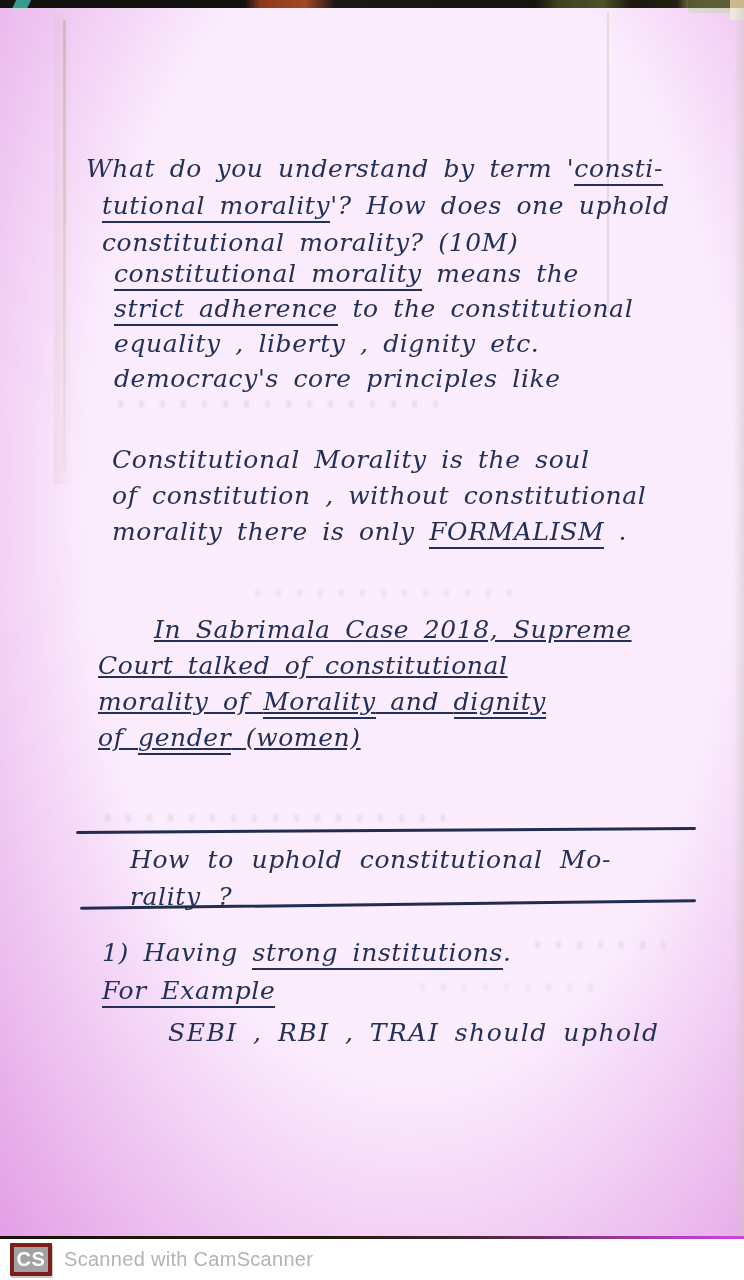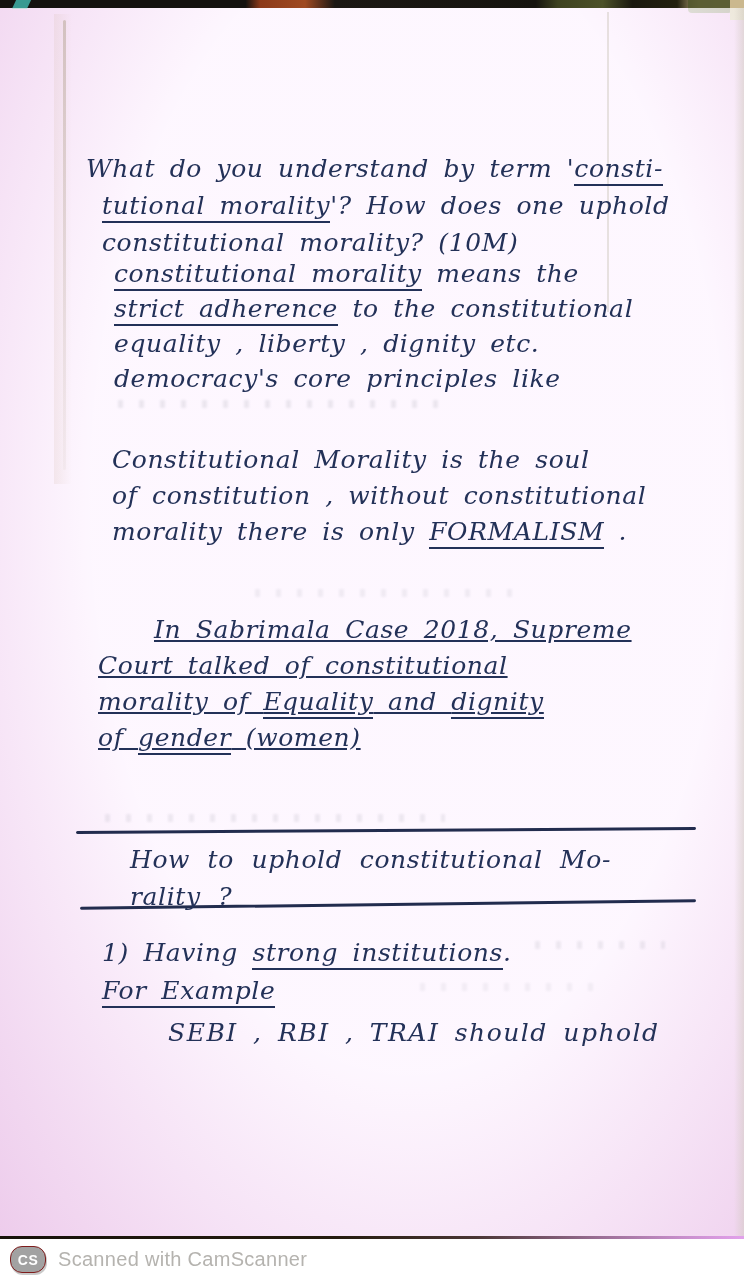--- a/index.html
+++ b/index.html
@@ -1,20 +1,20 @@
 <!DOCTYPE html>
 <html><head>
 <meta charset="utf-8">
 <style>
   html,body{margin:0;padding:0;background:#3a3a3a;}
   .canvas{
     position:relative;
     width:744px;height:1280px;
     margin:0 auto;
-    background:#f0abfc;
+    background:#d946ef;
     overflow:hidden;
     font-family:"DejaVu Serif","Liberation Serif",serif;
   }
   
   .top-edge{
     position:absolute;top:0;left:0;right:0;height:8px;
     background:linear-gradient(90deg,
       #14120f 0%, #14120f 33%,
       #8c3a1a 35%, #a04a22 41%, #1c1814 45%,
       #16140f 72%, #3e4220 75%, #4c5128 81%, #1a180f 85%,
@@ -70,23 +70,23 @@
   .rule{position:absolute;height:3px;background:#222c4e;border-radius:3px;}
   .rule-top{top:829px;left:76px;width:620px;transform:rotate(-.35deg);}
   .rule-bottom{top:903px;left:80px;width:616px;transform:rotate(-.7deg);}
   
   .bottom-edge{position:absolute;top:1236px;left:0;right:0;height:3px;
     background:linear-gradient(90deg,#17120a 0%,#241b0e 45%,rgba(45,33,18,.85) 64%,
       rgba(45,33,18,.45) 80%,rgba(45,33,18,.2) 92%,rgba(45,33,18,.07) 100%);}
   .footer{position:absolute;top:1239px;left:0;right:0;height:41px;background:#ffffff;
     display:flex;align-items:center;font-family:"Liberation Sans","DejaVu Sans",sans-serif;}
   .cs-badge{margin-left:10px;width:34px;height:25px;background:#a2a2a2;
-    border-radius:12px;border:1px solid #7f1d1d;box-shadow:1px 2px 0 #c9c9c9;
+    border-radius:1px;border:4px solid #7f1d1d;box-shadow:1px 2px 0 #c9c9c9;
     display:flex;align-items:center;justify-content:center;
-    color:#ffffff;font-weight:bold;font-size:14px;letter-spacing:.5px;}
+    color:#ffffff;font-weight:bold;font-size:20px;letter-spacing:.5px;}
   .footer-label{margin-left:12px;color:#b5b3af;font-size:20px;letter-spacing:.3px;}
 </style>
 </head>
 <body>
 
 <div class="canvas">
 
   <div class="top-edge"></div>
   <div class="teal-speck"></div>
   <div class="olive-corner"></div>
@@ -120,21 +120,21 @@
         <div class="hline"><span>democracy's core principles like</span></div>
       </div>
       <div class="block" id="blk-soul">
         <div class="hline"><span>Constitutional Morality is the soul</span></div>
         <div class="hline"><span>of constitution , without constitutional</span></div>
         <div class="hline"><span>morality there is only </span><span class="u">FORMALISM</span><span> .</span></div>
       </div>
       <div class="block" id="blk-sabrimala">
         <div class="hline"><span>In Sabrimala Case 2018, Supreme</span></div>
         <div class="hline"><span>Court talked of constitutional</span></div>
-        <div class="hline"><span>morality of </span><span class="u">Equality</span><span> and </span><span class="u">dignity</span></div>
+        <div class="hline"><span>morality of </span><span class="u">Morality</span><span> and </span><span class="u">dignity</span></div>
         <div class="hline"><span>of </span><span class="u">gender</span><span> (women)</span></div>
       </div>
       <div class="block" id="blk-heading">
         <div class="hline"><span>How to uphold constitutional Mo-</span></div>
         <div class="hline"><span>rality ?</span></div>
       </div>
       <div class="block" id="blk-point-1">
         <div class="hline"><span>1) Having </span><span class="u">strong institutions</span><span>.</span></div>
         <div class="hline"><span class="u">For Example</span></div>
         <div class="hline"><span>SEBI , RBI , TRAI should uphold</span></div>

